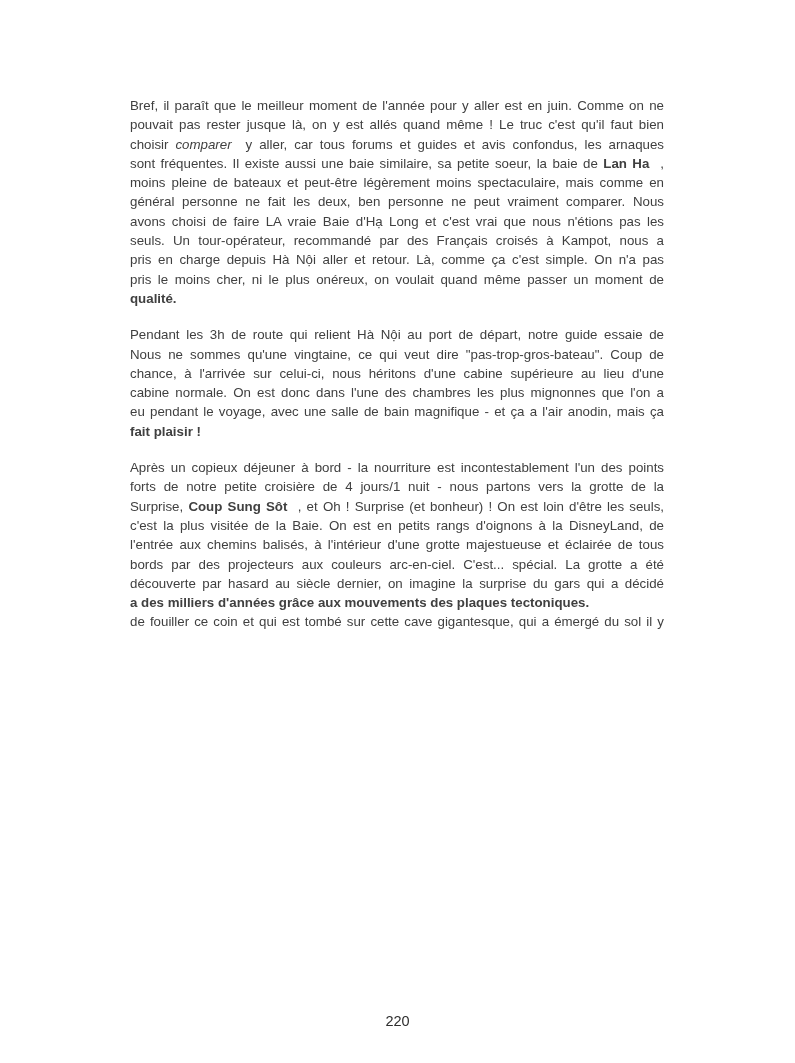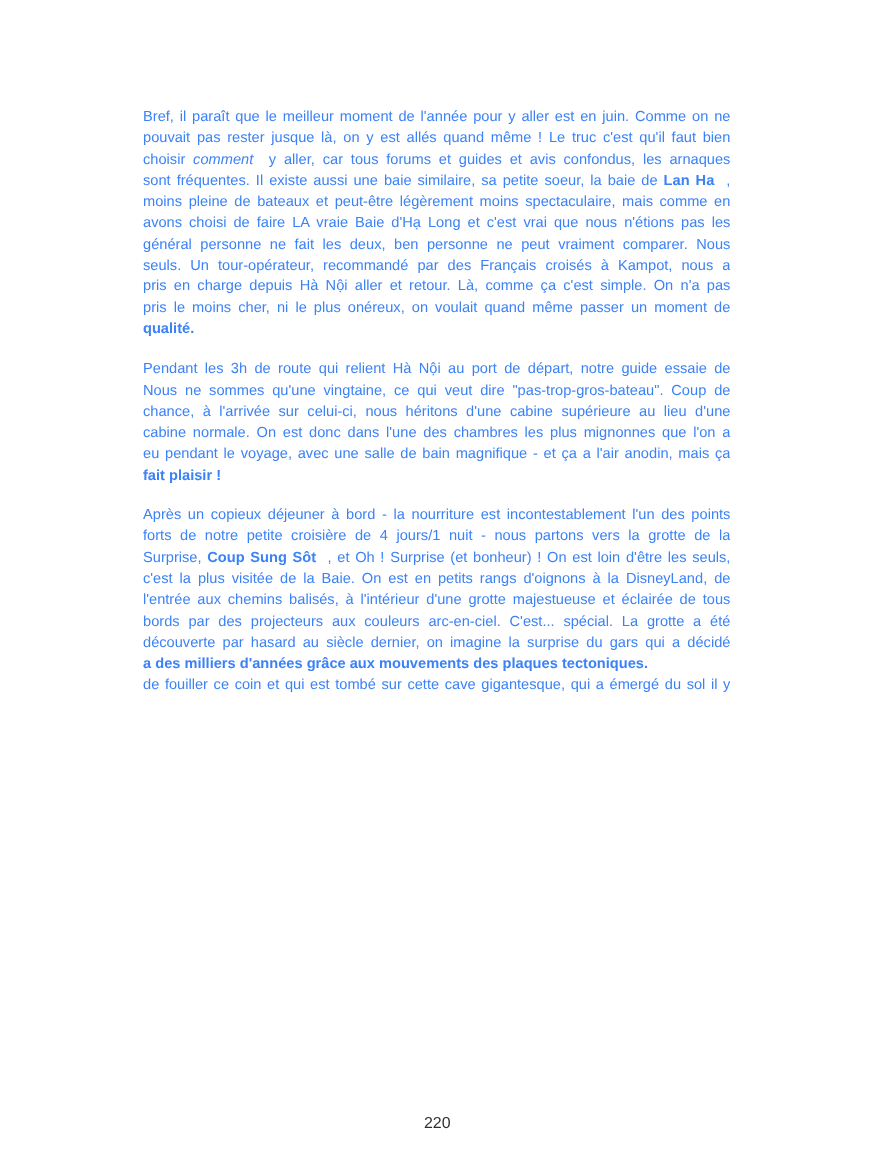--- a/index.html
+++ b/index.html
@@ -15,21 +15,21 @@
     overflow: hidden;
   }
   .text-block {
     position: absolute;
     left: 130px;
     top: 96px;
     width: 534px;
     font-family: "Liberation Sans", "DejaVu Sans", sans-serif;
     font-size: 13.3px;
     line-height: 19.3px;
-    color: #3b82f6;
+    color: #404040;
   }
   .para {
     margin: 0 0 17px 0;
   }
   .line {
     text-align: justify;
     text-align-last: justify;
     height: 19.3px;
     overflow: hidden;
     white-space: normal;
@@ -53,25 +53,25 @@
 </style>
 </head>
 <body>
 
 <div class="page">
 
   <main class="text-block" id="article">
       <div class="para">
         <div class="line"><span>Bref, il paraît que le meilleur moment de l'année pour y aller est en juin. Comme on ne</span></div>
         <div class="line"><span>pouvait pas rester jusque là, on y est allés quand même ! Le truc c'est qu'il faut bien</span></div>
-        <div class="line"><span>choisir </span><span class="italic">comment</span><span>&nbsp; y aller, car tous forums et guides et avis confondus, les arnaques</span></div>
+        <div class="line"><span>choisir </span><span class="italic">comparer</span><span>&nbsp; y aller, car tous forums et guides et avis confondus, les arnaques</span></div>
         <div class="line"><span>sont fréquentes. Il existe aussi une baie similaire, sa petite soeur, la baie de </span><span class="bold">Lan Ha</span><span>&nbsp; ,</span></div>
         <div class="line"><span>moins pleine de bateaux et peut-être légèrement moins spectaculaire, mais comme en</span></div>
+        <div class="line"><span>général personne ne fait les deux, ben personne ne peut vraiment comparer. Nous</span></div>
         <div class="line"><span>avons choisi de faire LA vraie Baie d'Hạ Long et c'est vrai que nous n'étions pas les</span></div>
-        <div class="line"><span>général personne ne fait les deux, ben personne ne peut vraiment comparer. Nous</span></div>
         <div class="line"><span>seuls. Un tour-opérateur, recommandé par des Français croisés à Kampot, nous a</span></div>
         <div class="line"><span>pris en charge depuis Hà Nội aller et retour. Là, comme ça c'est simple. On n'a pas</span></div>
         <div class="line"><span>pris le moins cher, ni le plus onéreux, on voulait quand même passer un moment de</span></div>
         <div class="line last"><span>qualité.</span></div>
       </div>
       <div class="para">
         <div class="line"><span>Pendant les 3h de route qui relient Hà Nội au port de départ, notre guide essaie de</span></div>
         <div class="line"><span>Nous ne sommes qu'une vingtaine, ce qui veut dire "pas-trop-gros-bateau". Coup de</span></div>
         <div class="line"><span>chance, à l'arrivée sur celui-ci, nous héritons d'une cabine supérieure au lieu d'une</span></div>
         <div class="line"><span>cabine normale. On est donc dans l'une des chambres les plus mignonnes que l'on a</span></div>

